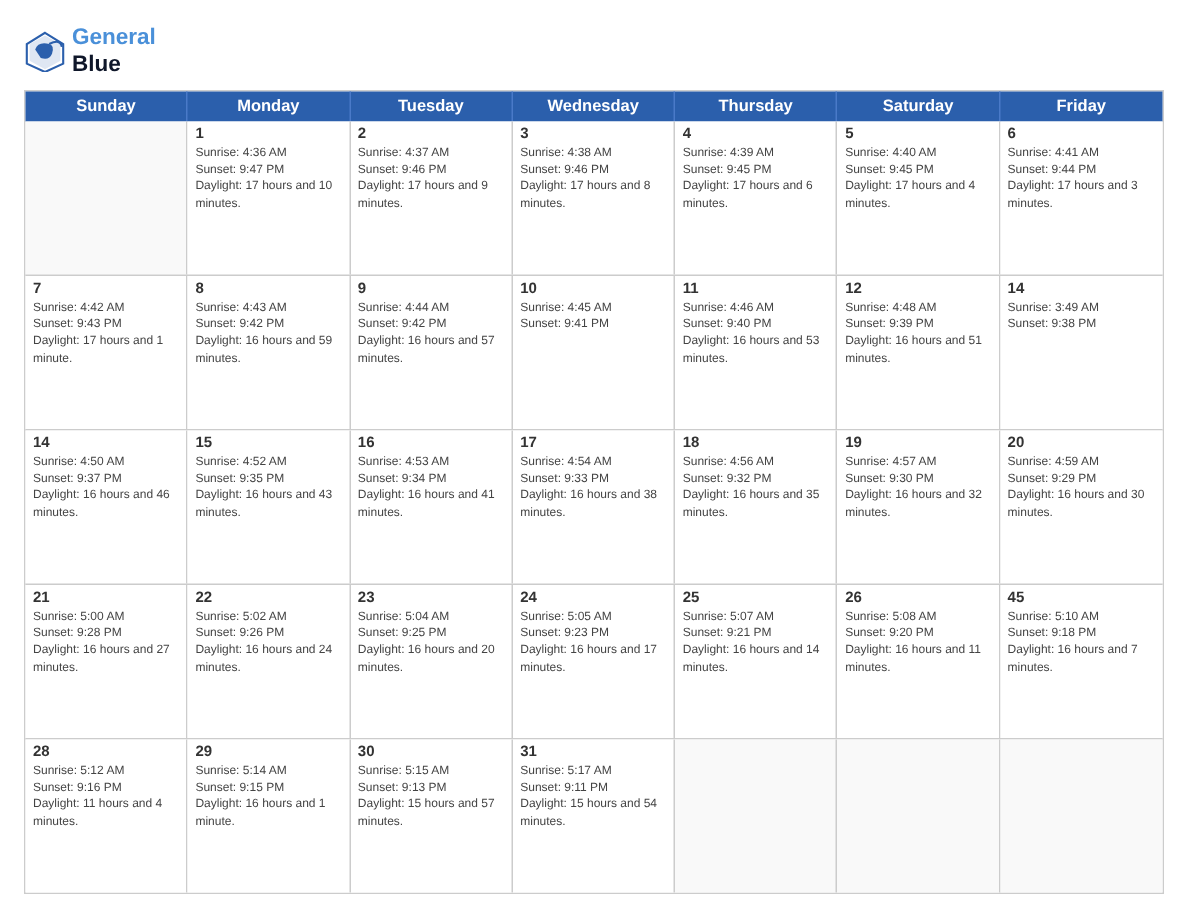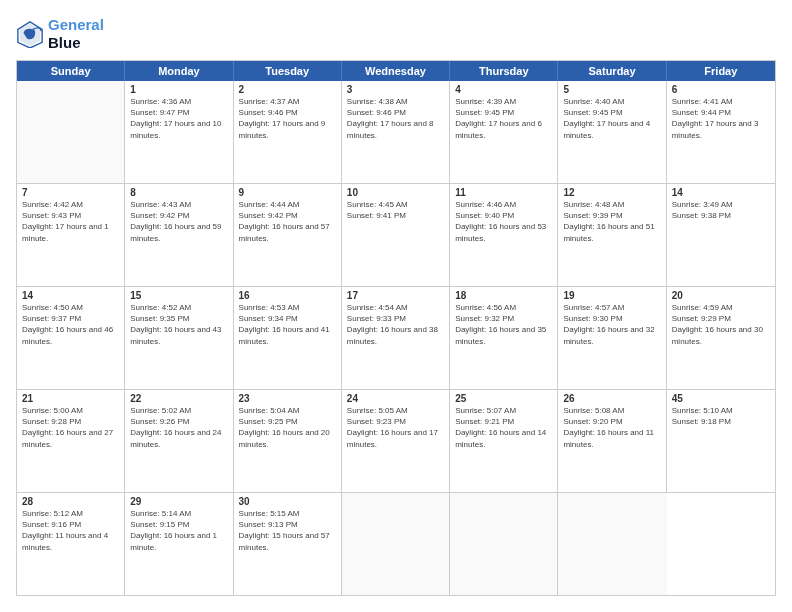--- a/index.html
+++ b/index.html
@@ -301,40 +301,47 @@
           <div class="cal-cell">
             <div class="day-num">26</div>
             <div class="cell-line">Sunrise: 5:08 AM</div>
             <div class="cell-line">Sunset: 9:20 PM</div>
             <div class="cell-line">Daylight: 16 hours and 11 minutes.</div>
           </div>
           <div class="cal-cell">
             <div class="day-num">45</div>
             <div class="cell-line">Sunrise: 5:10 AM</div>
             <div class="cell-line">Sunset: 9:18 PM</div>
+            <div class="cell-line">Daylight: 16 hours and 7 minutes.</div>
           </div>
         </div>
         <div class="cal-row">
           <div class="cal-cell">
             <div class="day-num">28</div>
             <div class="cell-line">Sunrise: 5:12 AM</div>
             <div class="cell-line">Sunset: 9:16 PM</div>
             <div class="cell-line">Daylight: 11 hours and 4 minutes.</div>
           </div>
           <div class="cal-cell">
             <div class="day-num">29</div>
             <div class="cell-line">Sunrise: 5:14 AM</div>
             <div class="cell-line">Sunset: 9:15 PM</div>
             <div class="cell-line">Daylight: 16 hours and 1 minute.</div>
           </div>
           <div class="cal-cell">
             <div class="day-num">30</div>
             <div class="cell-line">Sunrise: 5:15 AM</div>
             <div class="cell-line">Sunset: 9:13 PM</div>
             <div class="cell-line">Daylight: 15 hours and 57 minutes.</div>
+          </div>
+          <div class="cal-cell">
+            <div class="day-num">31</div>
+            <div class="cell-line">Sunrise: 5:17 AM</div>
+            <div class="cell-line">Sunset: 9:11 PM</div>
+            <div class="cell-line">Daylight: 15 hours and 54 minutes.</div>
           </div>
           <div class="cal-cell empty"></div>
           <div class="cal-cell empty"></div>
           <div class="cal-cell empty"></div>
         </div>
       </div>
   </div>
 </div>
 
 </body></html>

